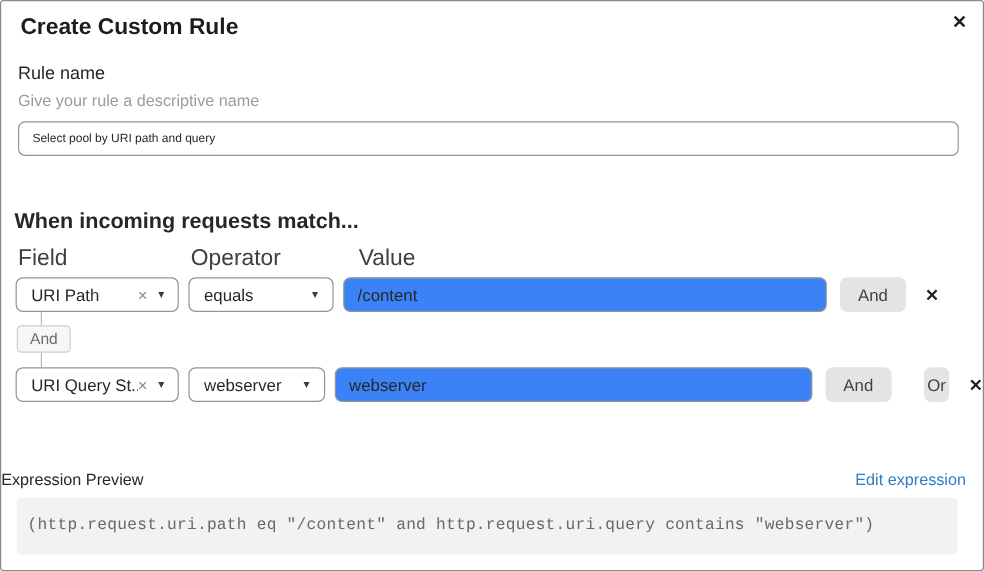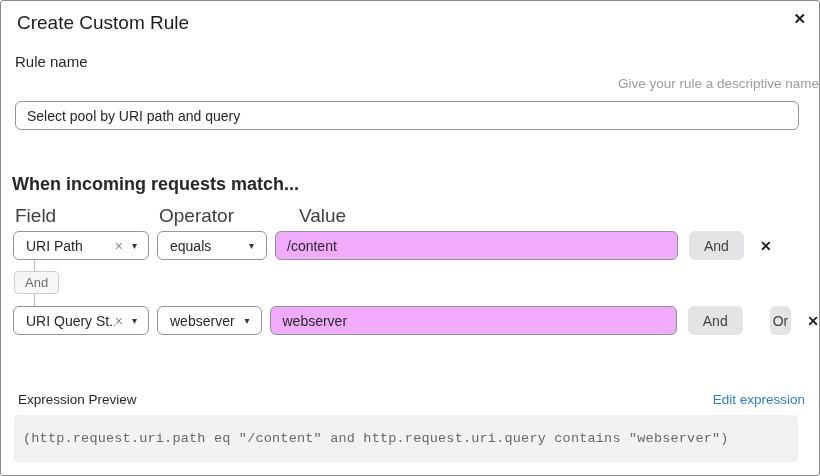--- a/index.html
+++ b/index.html
@@ -15,55 +15,55 @@
   }
   .close-btn {
     position:absolute; top:7px; right:10px;
     background:none; border:none; padding:3px;
     font-size:15px; font-weight:700; color:#1f1f1f;
     font-family:"Liberation Sans", sans-serif;
     cursor:pointer; line-height:1;
   }
   .title {
     margin:11px 0 0 16px;
-    font-size:19px; font-weight:400; color:#1d1d1f;
+    font-size:19px; font-weight:700; color:#1d1d1f;
     line-height:22px;
   }
   .rule-label { margin:19px 0 0 14px; font-size:15px; color:#27272a; line-height:18px; }
-  .rule-hint  { margin:5px 0 0 14px; font-size:13.5px; color:#9b9b9e; line-height:16px;text-align:right; }
+  .rule-hint  { margin:5px 0 0 14px; font-size:13.5px; color:#9b9b9e; line-height:16px; }
   .rule-input {
     display:block; margin:9px 14px 0 14px;
     width:784px; height:29px;
     border:1px solid #949494; border-radius:6px;
-    padding:0 11px; font-size:14px; color:#27272a;
+    padding:0 11px; font-size:10px; color:#27272a;
     font-family:"Liberation Sans", sans-serif;
     background:#fff; outline:none;
   }
   .match-heading { margin:45px 0 0 11px; font-size:18px; font-weight:700; color:#27272a; line-height:18px; }
   .col-labels { margin:15px 0 0 0; font-size:19px; color:#3f3f44; line-height:16px; }
   .cl { display:inline-block; }
   .cl-field { margin-left:14px; width:144px; }
   .cl-operator { width:140px; }
 
   .cond-row { display:flex; align-items:center; margin:7px 0 0 12px; height:29px; }
   .select {
     height:29px; border:1px solid #949494; border-radius:6px;
     display:flex; align-items:center; background:#fff; cursor:pointer;
   }
   .select-field { width:136px; padding:0 11px 0 12px; }
-  .select-operator { width:110px; margin-left:8px; padding:0 12px; }
+  .select-operator { width:121px; margin-left:8px; padding:0 12px; }
   .select .sel-label { flex:1; font-size:14px; color:#27272a; white-space:nowrap; overflow:hidden; }
   .clear-x { font-size:14px; color:#8a8a8a; margin-right:9px; line-height:1; }
   .caret { font-size:10px; color:#3a3a3a; line-height:1; }
 
   .value-input {
     margin-left:8px; height:29px;
     border:1px solid #949494; border-radius:6px;
     padding:0 11px; font-size:14px; color:#27272a;
-    font-family:"Liberation Sans", sans-serif; background:#f0abfc; outline:none;
+    font-family:"Liberation Sans", sans-serif; background:#3b82f6; outline:none;
   }
   .value-r1 { width:403px; }
   .value-r2 { width:428px; }
 
   .logic-btn {
     height:29px; border:none; border-radius:6px;
     background:#e4e4e6; color:#3f3f44; font-size:14px;
     font-family:"Liberation Sans", sans-serif; cursor:pointer;
   }
   .and-btn { margin-left:11px; padding:0 15px; }
@@ -76,21 +76,21 @@
 
   .conn-line { width:1px; height:11px; background:#b9b9b9; margin-left:33px; }
   .conn-line2 { height:12px; }
   .conn-badge {
     width:fit-content; margin-left:13px; padding:0 10px;
     height:23px; line-height:21px;
     border:1px solid #cdcdcd; border-radius:4px;
     background:#f6f6f6; font-size:13px; color:#6e6e71; cursor:pointer;
   }
 
-  .expr-head { display:flex; justify-content:space-between; align-items:center; margin:56px 14px 0 17px; }
+  .expr-head { display:flex; justify-content:space-between; align-items:center; margin:56px 14px 0 0; }
   .expr-label { font-size:13.5px; color:#27272a; line-height:17px; }
   .expr-link { font-size:13.5px; color:#2e7dc9; text-decoration:none; cursor:pointer; line-height:17px; }
   .expr-code {
     margin:7px 14px 0 13px; height:47px; width:784px;
     background:#f2f2f2; border-radius:4px;
     display:flex; align-items:center; padding:0 9px;
   }
   .expr-code code {
     font-family:"Liberation Mono", monospace;
     font-size:13.5px; letter-spacing:0.2px; color:#68686d; white-space:nowrap;

